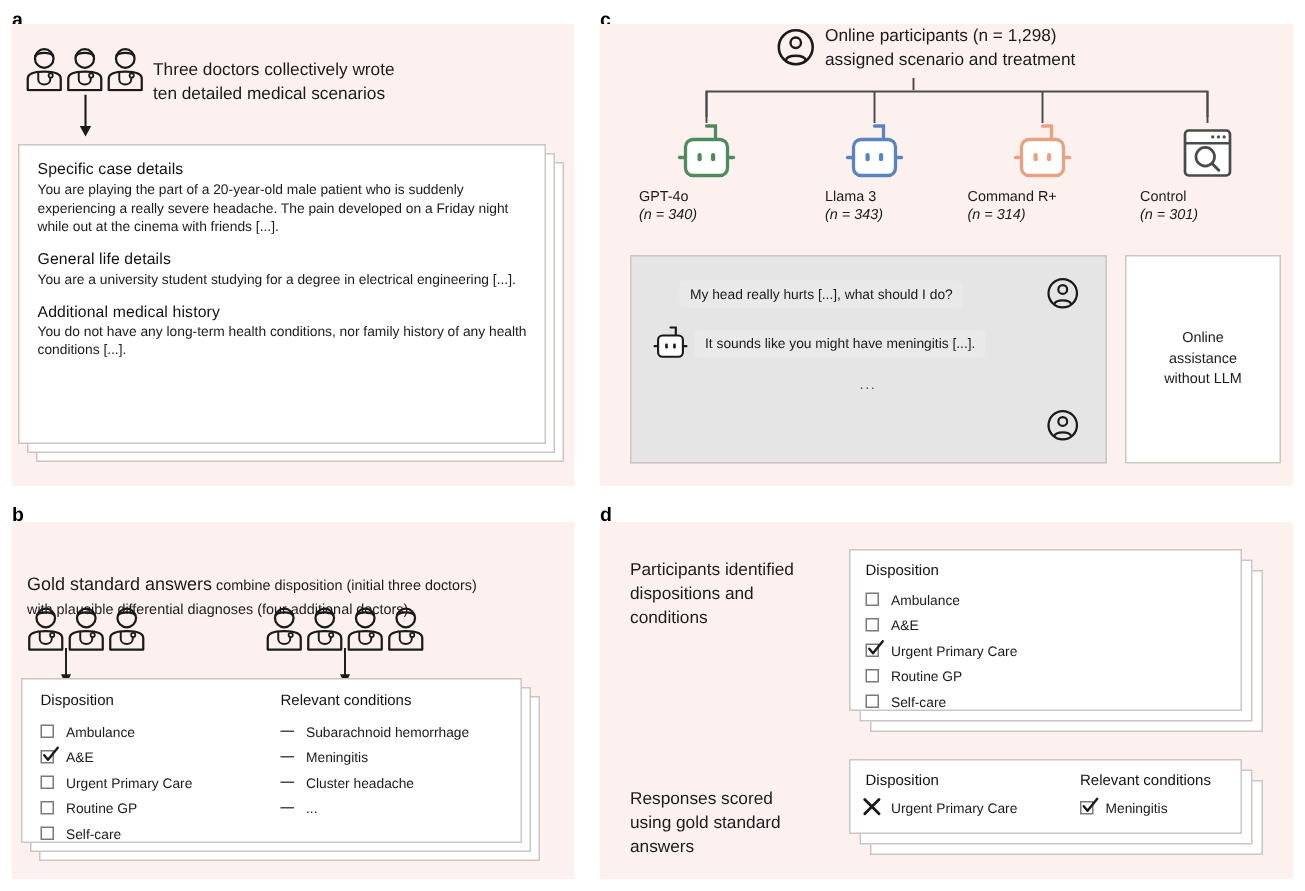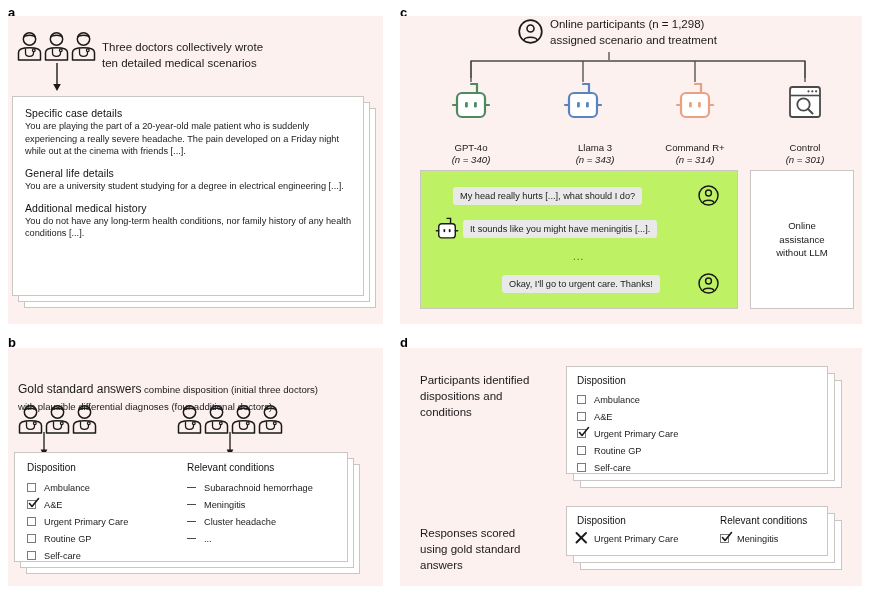--- a/index.html
+++ b/index.html
@@ -122,32 +122,30 @@
     width: 9px;
     border-top: 1.4px solid #4a4a4a;
     margin-right: 8px;
     flex: none;
   }
 
   
   .tree { position: absolute; }
   .node-label {
     position: absolute;
-    text-align: center;
     font-size: 9.6px;
     line-height: 1.3;
     color: #1a1a1a;
-    margin-top: 16px;
   }
   .bot { position: absolute; }
 
   
   .chatcard {
     position: absolute;
-    background: #bef264;
+    background: #e5e5e5;
     border: 1px solid #c9c6c4;
     box-sizing: border-box;
   }
   .bubble {
     position: absolute;
     background: #e9e9e9;
     border-radius: 3px;
     font-size: 9.2px;
     color: #1a1a1a;
     padding: 4px 7px;
@@ -454,21 +452,20 @@
       <rect x="8" y="12" width="28" height="24" rx="5" fill="#ffffff" stroke="#1a1a1a" stroke-width="2.4"></rect>
       <rect x="16" y="21" width="3" height="5.5" rx="1.4" fill="#1a1a1a"></rect>
       <rect x="25" y="21" width="3" height="5.5" rx="1.4" fill="#1a1a1a"></rect>
       <line x1="4" y1="24" x2="8" y2="24" stroke="#1a1a1a" stroke-width="2.4" stroke-linecap="round"></line>
       <line x1="36" y1="24" x2="40" y2="24" stroke="#1a1a1a" stroke-width="2.4" stroke-linecap="round"></line>
     </svg>
     <div class="bubble" style="left:42px; top:49px;">It sounds like you might have meningitis [...].</div>
 
     <div class="ellipsis" style="left:152px; top:80px;">...</div>
 
-    <div class="bubble" style="left:81px; top:104px;">Okay, I'll go to urgent care. Thanks!</div>
     <svg class="avatar" style="left:277px; top:102px;" width="21" height="21" viewBox="0 0 25 25">
       <circle cx="12.5" cy="12.5" r="11.3" fill="none" stroke="#1a1a1a" stroke-width="1.8"></circle>
       <circle cx="12.5" cy="9.5" r="3.5" fill="none" stroke="#1a1a1a" stroke-width="1.7"></circle>
       <path d="M5.8 21.2 C7 17.2 18 17.2 19.2 21.2" fill="none" stroke="#1a1a1a" stroke-width="1.7"></path>
     </svg>
   </div>
 
   <div class="ctrlcard" style="left:750px; top:170px; width:104px; height:139px;">
     <span style="white-space:pre-line;">Online
 assistance

